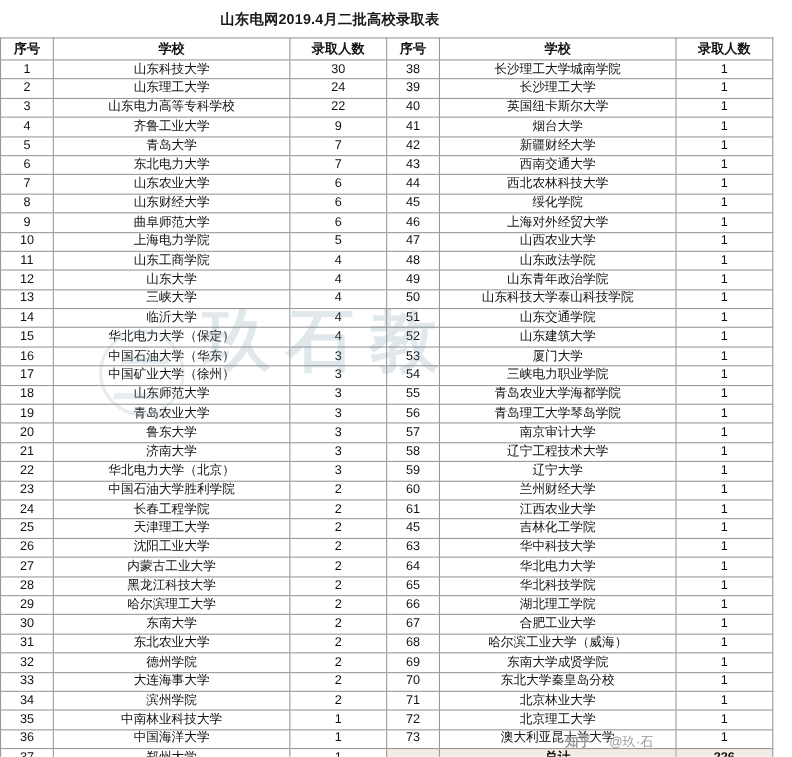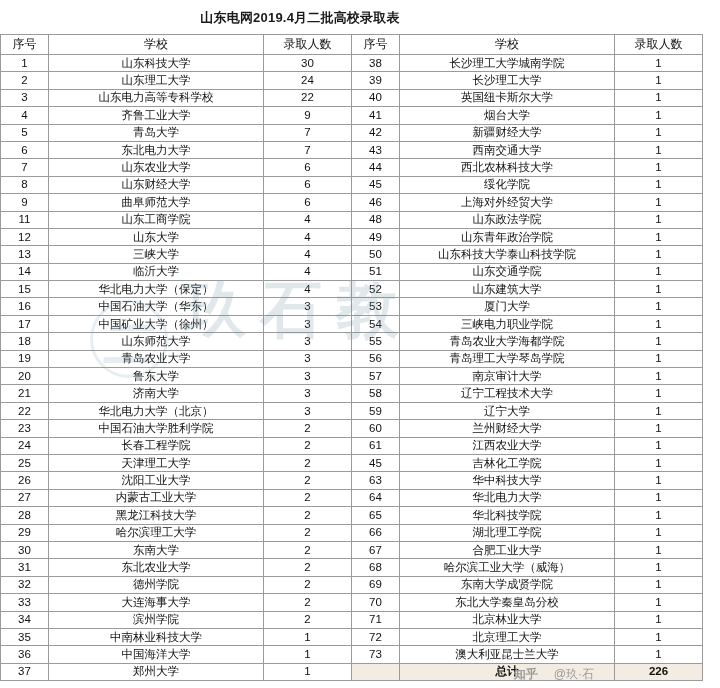--- a/index.html
+++ b/index.html
@@ -39,21 +39,21 @@
     font-size: 11.5px;
     color: #111;
     text-align: center;
     height: 16.4px;
     line-height: 15px;
     padding: 0;
     overflow: hidden;
     white-space: nowrap;
   }
   table.main th {
-    font-weight: normal;
+    font-weight: bold;
     background: #ffffff;
     height: 19px;
     font-size: 12px;
   }
   col.c-seq { width: 48px; }
   col.c-school { width: 215px; }
   col.c-num { width: 88px; }
   .total-label {
     background: #f2ece2;
   }
@@ -218,20 +218,28 @@
         </tr>
         <tr>
           <td>9</td>
           <td>曲阜师范大学</td>
           <td>6</td>
           <td>46</td>
           <td>上海对外经贸大学</td>
           <td>1</td>
         </tr>
         <tr>
+          <td>10</td>
+          <td>上海电力学院</td>
+          <td>5</td>
+          <td>47</td>
+          <td>山西农业大学</td>
+          <td>1</td>
+        </tr>
+        <tr>
           <td>11</td>
           <td>山东工商学院</td>
           <td>4</td>
           <td>48</td>
           <td>山东政法学院</td>
           <td>1</td>
         </tr>
         <tr>
           <td>12</td>
           <td>山东大学</td>

